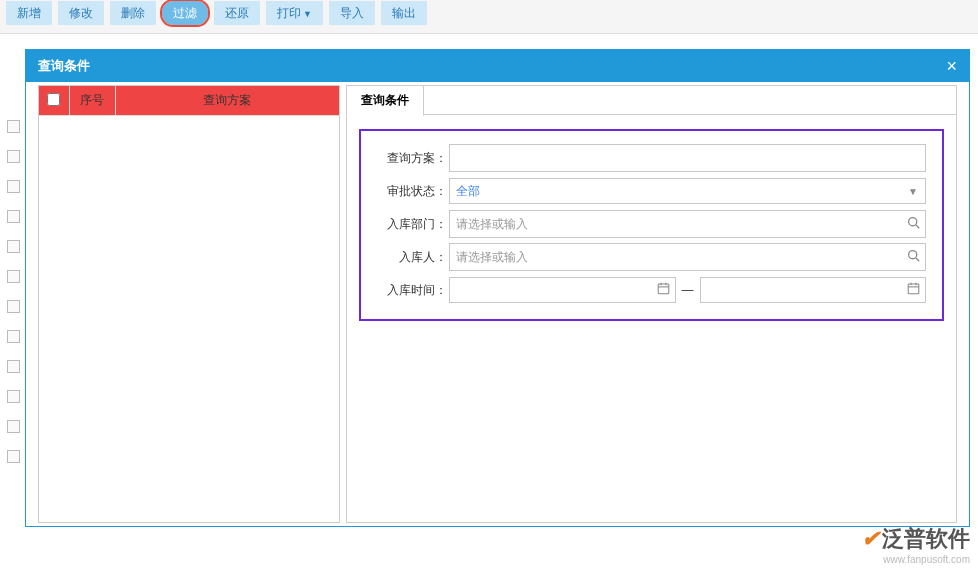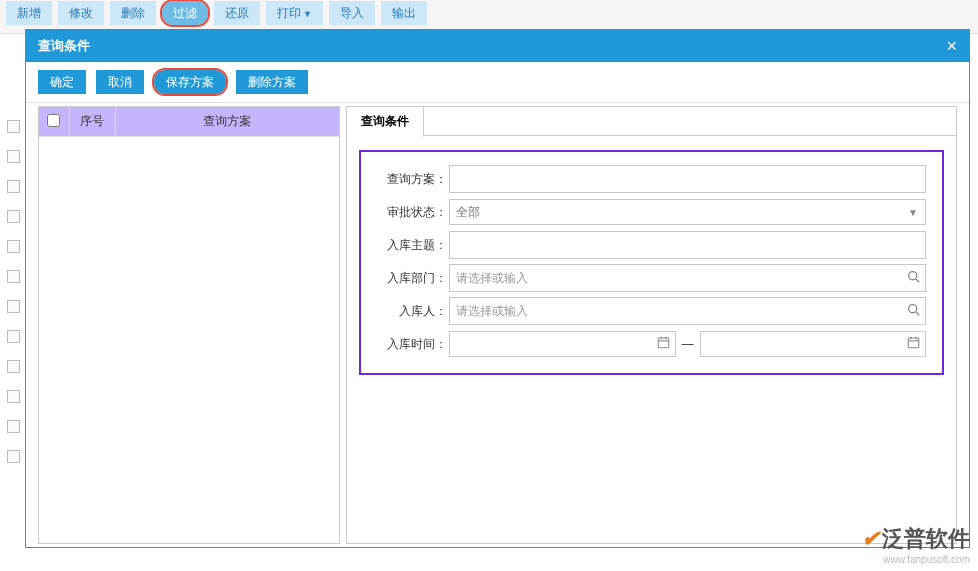--- a/index.html
+++ b/index.html
@@ -10,52 +10,52 @@
     .tb-btn { background: #cce7f7; color: #2b7bb9; border: none; padding: 0 11px; height: 24px; line-height: 24px; font-size: 12px; cursor: pointer; font-family: inherit; }
     .tb-btn.active { background: #6ebbe8; color: #fff; }
     .tb-btn .caret { font-size: 9px; margin-left: 2px; }
     .red-box { outline: 2px solid #e74c3c; outline-offset: 0px; border-radius: 11px; }
     
     
     .bg-checks { position: absolute; left: 7px; top: 120px; }
     .bg-checks div { width: 13px; height: 13px; border: 1px solid #bbb; background: #fafafa; margin-bottom: 17px; }
     
     
-    .dialog { position: absolute; left: 25px; top: 29px; width: 945px; border: 1px solid #2199d8; background: #fff; }
+    .dialog { position: absolute; left: 25px; top: 49px; width: 945px; border: 1px solid #2199d8; background: #fff; }
     .dialog-header { background: #2199d8; color: #fff; height: 32px; line-height: 32px; padding: 0 12px; display: flex; justify-content: space-between; align-items: center; font-size: 13px; font-weight: bold; }
     .dialog-close { cursor: pointer; font-size: 18px; font-weight: normal; }
     
     .dialog-toolbar { padding: 8px 12px; border-bottom: 1px solid #e0e0e0; display: flex; gap: 10px; }
     .dlg-btn { background: #2199d8; color: #fff; border: none; padding: 0 12px; height: 24px; line-height: 24px; font-size: 12px; cursor: pointer; font-family: inherit; }
     
     .dialog-body { display: flex; padding: 0; height: 444px; }
     
     
     .left-panel { width: 302px; border: 1px solid #ccc; margin: 3px 3px 3px 12px; }
     .scheme-table { width: 100%; border-collapse: collapse; }
-    .scheme-table th { background: #c4b5fd; border-bottom: 1px solid #ddd; border-right: 1px solid #ddd; padding: 6px 4px; font-weight: normal; text-align: center; color: #333; height: 28px; }
+    .scheme-table th { background: #ef4444; border-bottom: 1px solid #ddd; border-right: 1px solid #ddd; padding: 6px 4px; font-weight: normal; text-align: center; color: #333; height: 28px; }
     .scheme-table th:last-child { border-right: none; }
     .scheme-table .chk-col { width: 30px; }
     .scheme-table .seq-col { width: 46px; }
     .scheme-table input[type=checkbox] { margin: 0; }
     
     
     .right-panel { flex: 1; margin: 3px 12px 3px 3px; border: 1px solid #ccc; position: relative; }
     .tab-header { position: absolute; top: -1px; left: -1px; }
     .tab-header .tab { display: inline-block; border: 1px solid #ccc; border-bottom: 1px solid #fff; background: #fff; padding: 6px 14px; font-weight: bold; font-size: 12px; }
     .tab-line { border-bottom: 1px solid #ccc; height: 29px; }
     
     .form-area { border: 2px solid #6d28d9; margin: 14px 12px; padding: 14px 16px 16px 16px; }
     .form-row { display: flex; align-items: center; margin-bottom: 7px; height: 26px; }
     .form-row:last-child { margin-bottom: 0; }
     .form-label { width: 72px; text-align: right; color: #333; padding-right: 2px; }
     .form-ctrl { flex: 1; position: relative; }
     .form-input { width: 100%; height: 28px; border: 1px solid #c7c7c7; padding: 0 6px; font-size: 12px; font-family: inherit; color: #333; }
     .form-input::placeholder { color: #999; }
-    .form-select { width: 100%; height: 26px; border: 1px solid #c7c7c7; padding: 0 24px 0 6px; font-size: 12px; background: #fff; position: relative; line-height: 24px; color: #737373; }
+    .form-select { width: 100%; height: 26px; border: 1px solid #c7c7c7; padding: 0 24px 0 6px; font-size: 12px; background: #fff; position: relative; line-height: 24px; color: #3b82f6; }
     .select-caret { position: absolute; right: 8px; top: 50%; transform: translateY(-50%); color: #888; pointer-events: none; font-size: 10px; }
     .lookup-icon { position: absolute; right: 6px; top: 50%; transform: translateY(-50%); color: #888; pointer-events: none; }
     .date-range { display: flex; align-items: center; gap: 0; }
     .date-ctrl { flex: 1; position: relative; }
     .date-input { width: 100%; height: 26px; border: 1px solid #c7c7c7; padding: 0 24px 0 6px; font-size: 12px; }
     .date-icon { position: absolute; right: 6px; top: 50%; transform: translateY(-50%); color: #888; font-size: 13px; }
     .date-sep { padding: 0 6px; color: #333; }
     
     
     .watermark { position: absolute; right: 8px; bottom: 6px; text-align: right; }
@@ -91,26 +91,20 @@
     <div></div>
     <div></div>
 </div>
 
 <div class="dialog">
   <div class="dialog-header">
     <span>查询条件</span>
     <span class="dialog-close">×</span>
   </div>
 
-  <div class="dialog-toolbar">
-    <button class="dlg-btn">确定</button>
-    <button class="dlg-btn">取消</button>
-    <button class="dlg-btn red-box">保存方案</button>
-    <button class="dlg-btn">删除方案</button>
-  </div>
 
   <div class="dialog-body">
 
     <div class="left-panel">
       <table class="scheme-table">
         <thead>
           <tr>
             <th class="chk-col"><input type="checkbox" style=""></th>
             <th class="seq-col">序号</th>
             <th>查询方案</th>
@@ -130,24 +124,20 @@
         <div class="form-row">
           <div class="form-label">查询方案：</div>
           <div class="form-ctrl"><input class="form-input" style=""></div>
         </div>
         <div class="form-row">
           <div class="form-label">审批状态：</div>
           <div class="form-ctrl">
             <div class="form-select">全部</div>
             <span class="select-caret">▼</span>
           </div>
-        </div>
-        <div class="form-row">
-          <div class="form-label">入库主题：</div>
-          <div class="form-ctrl"><input class="form-input" style=""></div>
         </div>
         <div class="form-row">
           <div class="form-label">入库部门：</div>
           <div class="form-ctrl">
             <input class="form-input" style="padding-right: 24px;" placeholder="请选择或输入">
             <span class="lookup-icon">
               <svg width="13" height="13" viewBox="0 0 16 16">
                   <circle cx="7" cy="7" r="5" fill="none" stroke="#888" stroke-width="1.6"></circle>
                   <line x1="11" y1="11" x2="15" y2="15" stroke="#888" stroke-width="1.6"></line>
                 </svg>

